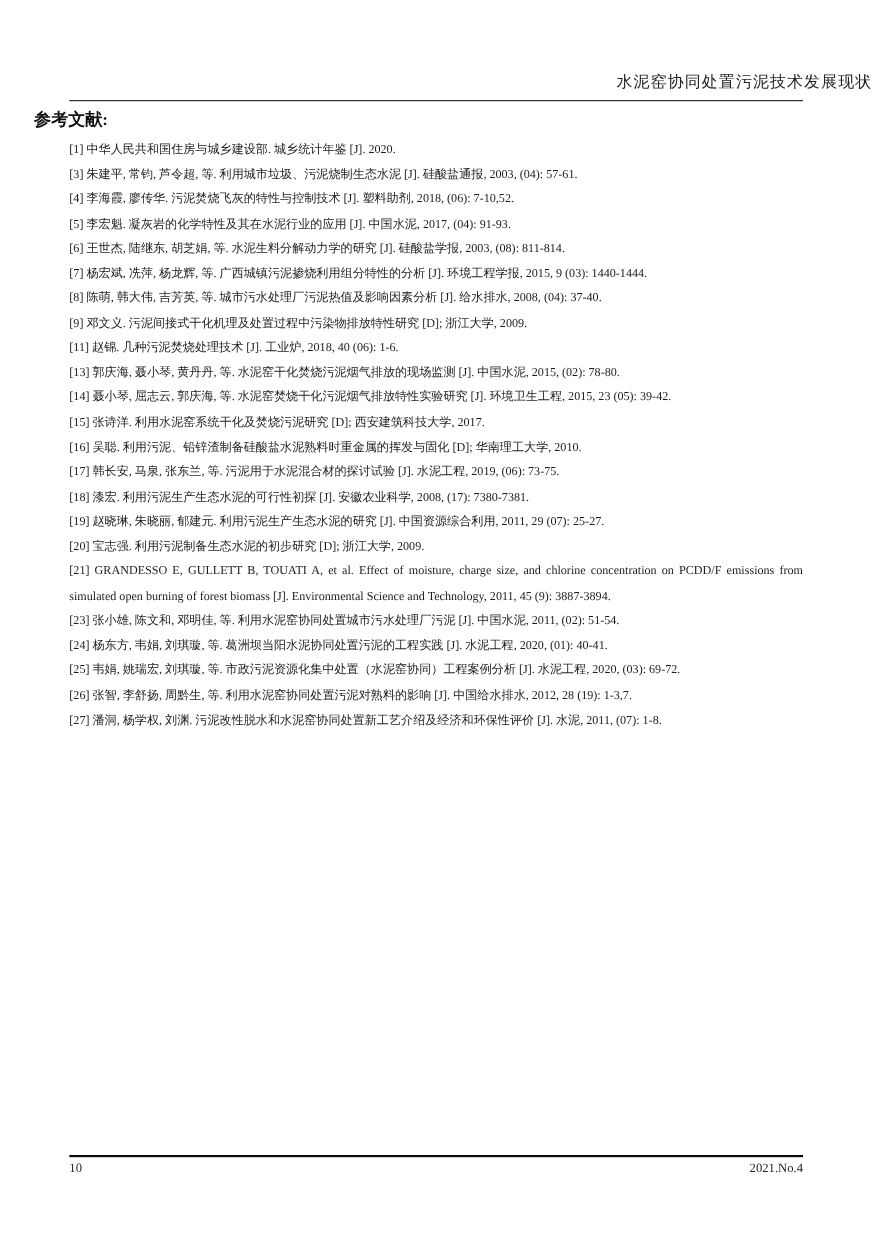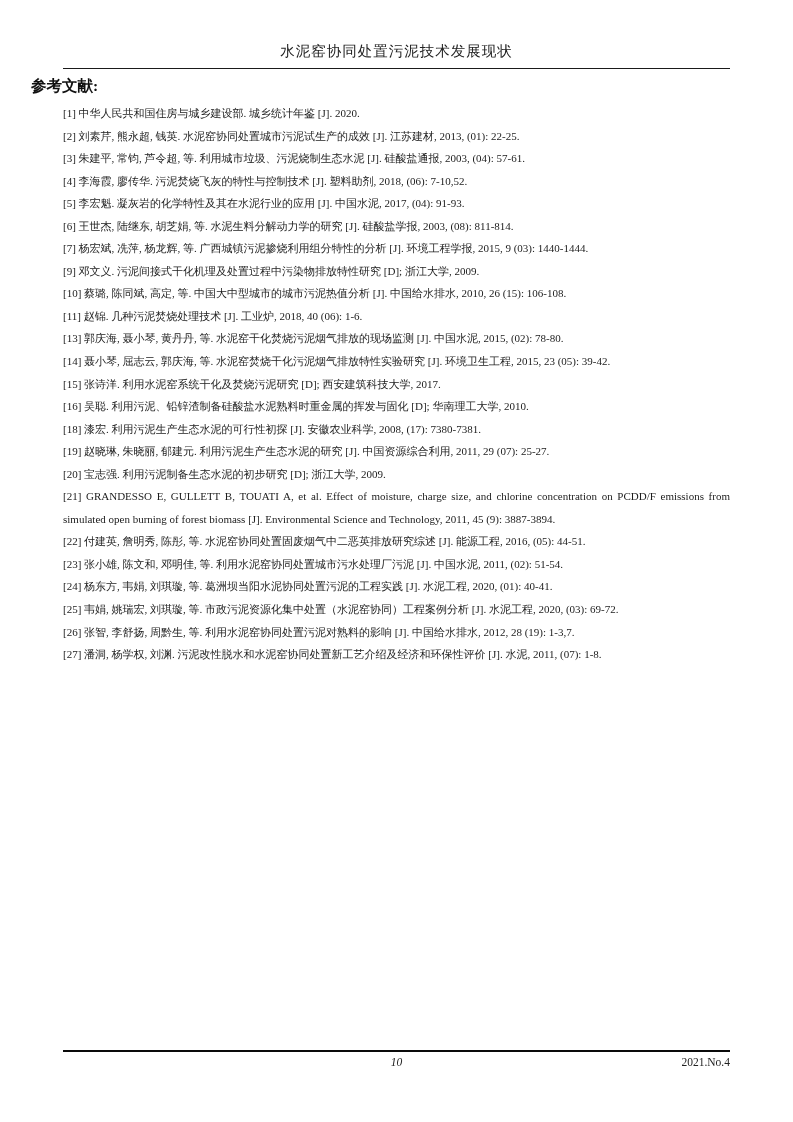--- a/index.html
+++ b/index.html
@@ -11,22 +11,22 @@
     position: relative;
     width: 793px;
     height: 1122px;
     margin: 0 auto;
     background: #ffffff;
     font-family: "Liberation Serif", "DejaVu Serif", serif;
     color: #1c1c1c;
     overflow: hidden;
   }
   .header-title {
-    padding-top: 42px;
-    text-align: center;
+    padding-top: 65px;
+    text-align: right;
     font-size: 14.5px;
     letter-spacing: 1px;
     color: #222;
   }
   .header-rule {
     margin: 7px 63px 0 63px;
     height: 0;
     border-top: 1.6px solid #1a1a1a;
   }
   .refs-heading {
@@ -61,60 +61,58 @@
     right: 63px;
     top: 1056px;
     height: 16px;
     font-size: 11.5px;
     color: #222;
   }
   .page-number {
     position: absolute;
     left: 0;
     right: 0;
-    text-align: center;
-    font-style: italic;
+    text-align: left;
   }
   .issue-label {
     position: absolute;
     right: 0;
     top: 0;
   }
 </style>
 </head>
 <body>
 
 <div class="page">
 
   <div class="header-title">水泥窑协同处置污泥技术发展现状</div>
 
   <div class="header-rule"></div>
 
   <div class="refs-heading">参考文献:</div>
 
   <div class="refs" id="refs">
       <p class="ref">[1] 中华人民共和国住房与城乡建设部. 城乡统计年鉴 [J]. 2020.</p>
-      <p class="ref">[2] 刘素芹, 熊永超, 钱英. 水泥窑协同处置城市污泥试生产的成效 [J]. 江苏建材, 2013, (01): 22-25.</p>
       <p class="ref">[3] 朱建平, 常钧, 芦令超, 等. 利用城市垃圾、污泥烧制生态水泥 [J]. 硅酸盐通报, 2003, (04): 57-61.</p>
       <p class="ref">[4] 李海霞, 廖传华. 污泥焚烧飞灰的特性与控制技术 [J]. 塑料助剂, 2018, (06): 7-10,52.</p>
       <p class="ref">[5] 李宏魁. 凝灰岩的化学特性及其在水泥行业的应用 [J]. 中国水泥, 2017, (04): 91-93.</p>
       <p class="ref">[6] 王世杰, 陆继东, 胡芝娟, 等. 水泥生料分解动力学的研究 [J]. 硅酸盐学报, 2003, (08): 811-814.</p>
       <p class="ref">[7] 杨宏斌, 冼萍, 杨龙辉, 等. 广西城镇污泥掺烧利用组分特性的分析 [J]. 环境工程学报, 2015, 9 (03): 1440-1444.</p>
+      <p class="ref">[8] 陈萌, 韩大伟, 吉芳英, 等. 城市污水处理厂污泥热值及影响因素分析 [J]. 给水排水, 2008, (04): 37-40.</p>
       <p class="ref">[9] 邓文义. 污泥间接式干化机理及处置过程中污染物排放特性研究 [D]; 浙江大学, 2009.</p>
-      <p class="ref">[10] 蔡璐, 陈同斌, 高定, 等. 中国大中型城市的城市污泥热值分析 [J]. 中国给水排水, 2010, 26 (15): 106-108.</p>
       <p class="ref">[11] 赵锦. 几种污泥焚烧处理技术 [J]. 工业炉, 2018, 40 (06): 1-6.</p>
       <p class="ref">[13] 郭庆海, 聂小琴, 黄丹丹, 等. 水泥窑干化焚烧污泥烟气排放的现场监测 [J]. 中国水泥, 2015, (02): 78-80.</p>
       <p class="ref">[14] 聂小琴, 屈志云, 郭庆海, 等. 水泥窑焚烧干化污泥烟气排放特性实验研究 [J]. 环境卫生工程, 2015, 23 (05): 39-42.</p>
       <p class="ref">[15] 张诗洋. 利用水泥窑系统干化及焚烧污泥研究 [D]; 西安建筑科技大学, 2017.</p>
       <p class="ref">[16] 吴聪. 利用污泥、铅锌渣制备硅酸盐水泥熟料时重金属的挥发与固化 [D]; 华南理工大学, 2010.</p>
+      <p class="ref">[17] 韩长安, 马泉, 张东兰, 等. 污泥用于水泥混合材的探讨试验 [J]. 水泥工程, 2019, (06): 73-75.</p>
       <p class="ref">[18] 漆宏. 利用污泥生产生态水泥的可行性初探 [J]. 安徽农业科学, 2008, (17): 7380-7381.</p>
       <p class="ref">[19] 赵晓琳, 朱晓丽, 郁建元. 利用污泥生产生态水泥的研究 [J]. 中国资源综合利用, 2011, 29 (07): 25-27.</p>
       <p class="ref">[20] 宝志强. 利用污泥制备生态水泥的初步研究 [D]; 浙江大学, 2009.</p>
       <p class="ref">[21] GRANDESSO E, GULLETT B, TOUATI A, et al. Effect of moisture, charge size, and chlorine concentration on PCDD/F emissions from simulated open burning of forest biomass [J]. Environmental Science and Technology, 2011, 45 (9): 3887-3894.</p>
-      <p class="ref">[22] 付建英, 詹明秀, 陈彤, 等. 水泥窑协同处置固废烟气中二恶英排放研究综述 [J]. 能源工程, 2016, (05): 44-51.</p>
       <p class="ref">[23] 张小雄, 陈文和, 邓明佳, 等. 利用水泥窑协同处置城市污水处理厂污泥 [J]. 中国水泥, 2011, (02): 51-54.</p>
       <p class="ref">[24] 杨东方, 韦娟, 刘琪璇, 等. 葛洲坝当阳水泥协同处置污泥的工程实践 [J]. 水泥工程, 2020, (01): 40-41.</p>
       <p class="ref">[25] 韦娟, 姚瑞宏, 刘琪璇, 等. 市政污泥资源化集中处置（水泥窑协同）工程案例分析 [J]. 水泥工程, 2020, (03): 69-72.</p>
       <p class="ref">[26] 张智, 李舒扬, 周黔生, 等. 利用水泥窑协同处置污泥对熟料的影响 [J]. 中国给水排水, 2012, 28 (19): 1-3,7.</p>
       <p class="ref">[27] 潘洞, 杨学权, 刘渊. 污泥改性脱水和水泥窑协同处置新工艺介绍及经济和环保性评价 [J]. 水泥, 2011, (07): 1-8.</p>
     </div>
 
   <div class="footer-rule"></div>
 
   <div class="footer-row">

